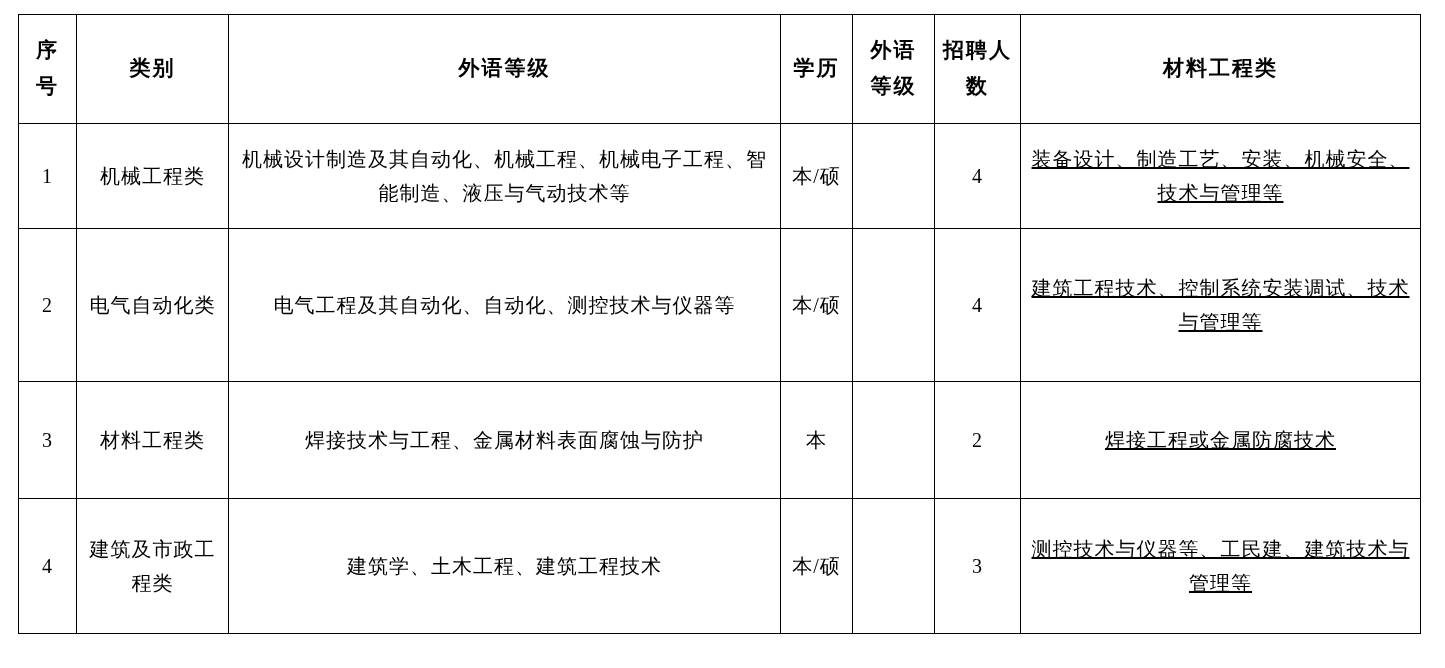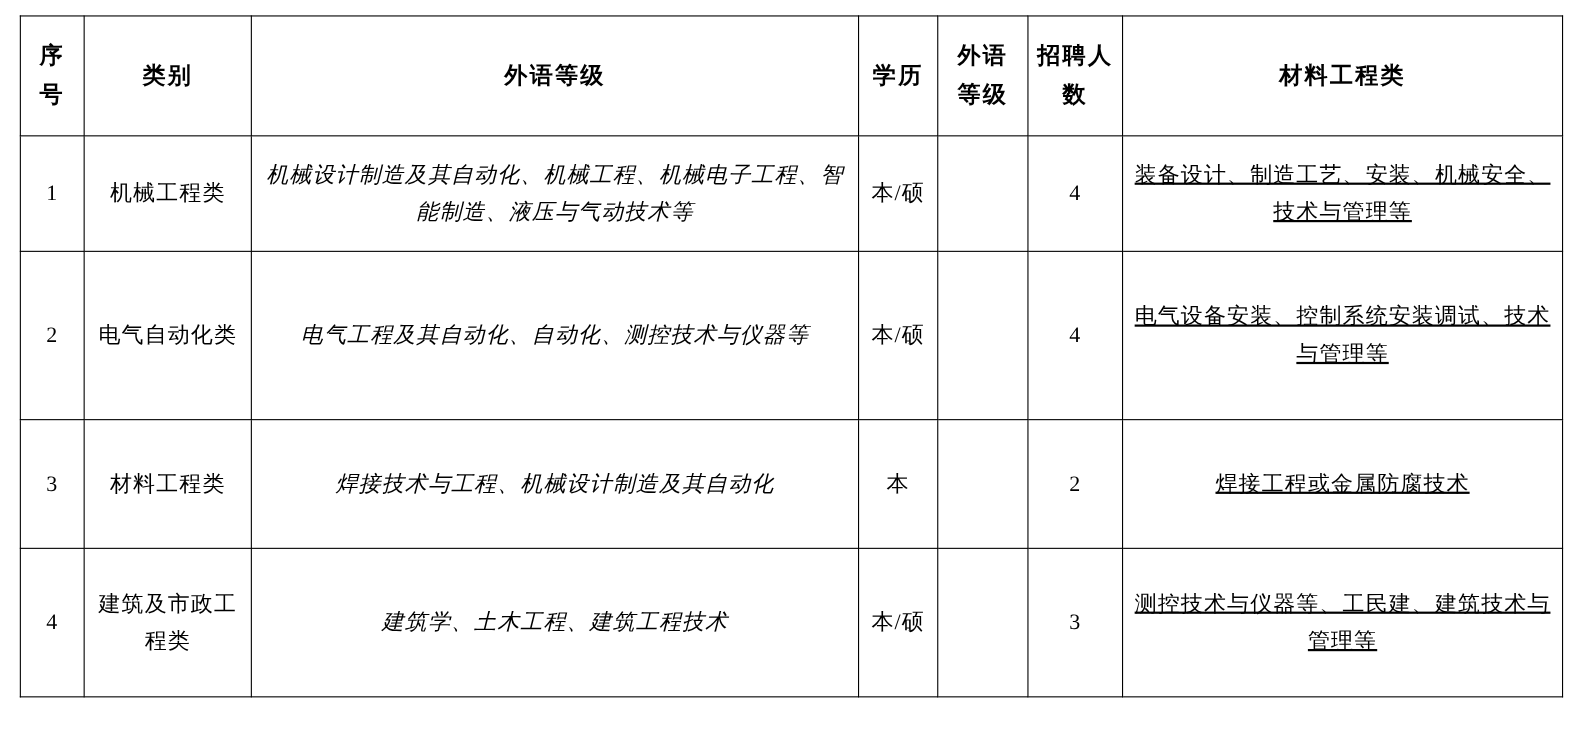--- a/index.html
+++ b/index.html
@@ -52,21 +52,20 @@
   col.c-num    { width: 86px; }
   col.c-dir    { width: 400px; }
 
   td.seq-cell { font-size: 20px; }
   td.cat-cell { letter-spacing: 2px; }
   td.major-cell {
     text-align: center;
     letter-spacing: 1px;
     padding-left: 14px;
     padding-right: 14px;
-    font-style: italic;
   }
   td.edu-cell { letter-spacing: 0px; font-size: 19px; }
   td.num-cell { font-size: 20px; }
   td.dir-cell {
     letter-spacing: 1px;
     padding-left: 12px;
     padding-right: 12px;
     text-decoration: underline;
   }
   .row-1 td { height: 92px; }
@@ -109,26 +108,26 @@
         <td class="num-cell">4</td>
         <td class="dir-cell">装备设计、制造工艺、安装、机械安全、技术与管理等</td>
       </tr>
       <tr class="row-2">
         <td class="seq-cell">2</td>
         <td class="cat-cell">电气自动化类</td>
         <td class="major-cell">电气工程及其自动化、自动化、测控技术与仪器等</td>
         <td class="edu-cell">本/硕</td>
         <td class="lang-cell"></td>
         <td class="num-cell">4</td>
-        <td class="dir-cell">电气设备安装、控制系统安装调试、技术与管理等</td>
+        <td class="dir-cell">建筑工程技术、控制系统安装调试、技术与管理等</td>
       </tr>
       <tr class="row-3">
         <td class="seq-cell">3</td>
         <td class="cat-cell">材料工程类</td>
-        <td class="major-cell">焊接技术与工程、机械设计制造及其自动化</td>
+        <td class="major-cell">焊接技术与工程、金属材料表面腐蚀与防护</td>
         <td class="edu-cell">本</td>
         <td class="lang-cell"></td>
         <td class="num-cell">2</td>
         <td class="dir-cell">焊接工程或金属防腐技术</td>
       </tr>
       <tr class="row-4">
         <td class="seq-cell">4</td>
         <td class="cat-cell">建筑及市政工程类</td>
         <td class="major-cell">建筑学、土木工程、建筑工程技术</td>
         <td class="edu-cell">本/硕</td>

